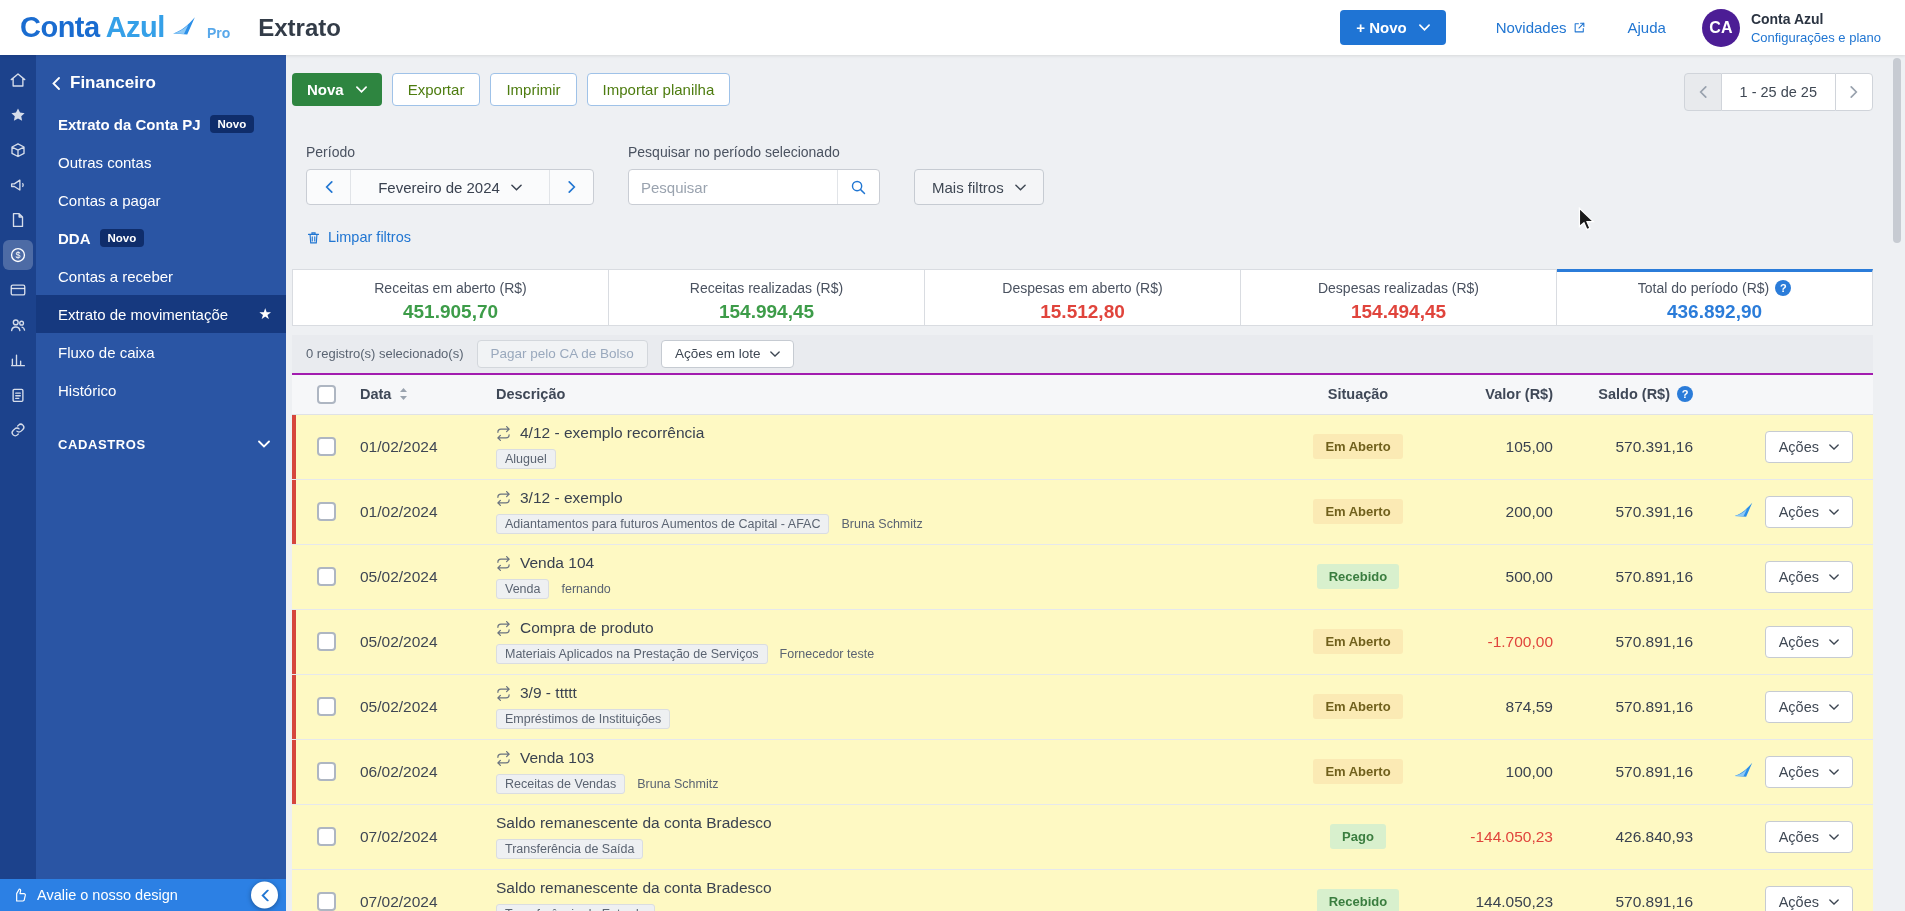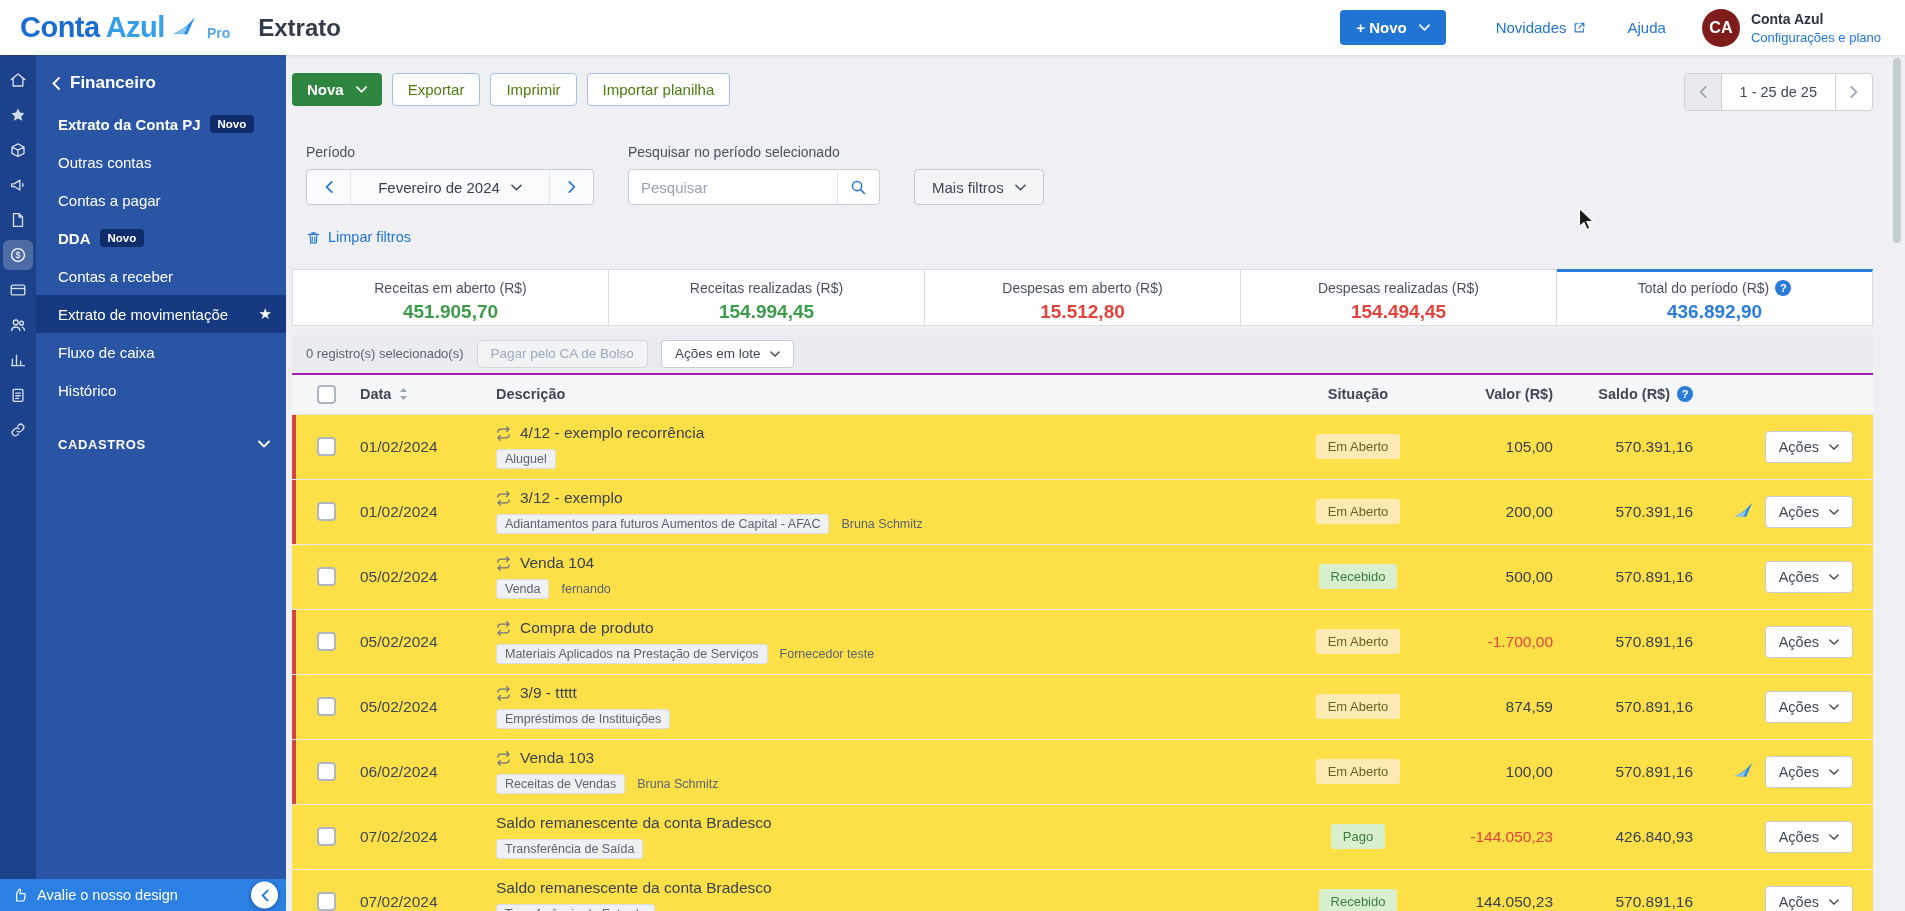--- a/index.html
+++ b/index.html
@@ -16,21 +16,21 @@
   .logo-azul  { font-size:29px; font-weight:700; color:#35a0e8; letter-spacing:-0.5px; }
   .logo-pro   { font-size:14px; font-weight:700; color:#58a8ea; margin-left:4px; margin-top:10px; }
   .page-title { font-size:24px; font-weight:700; color:#333c48; }
   .topbar-right { margin-left:auto; display:flex; align-items:center; }
   .btn-novo { background:#1f74d4; color:#fff; border:none; border-radius:4px; height:35px;
               padding:0 16px; font-size:15px; font-weight:700; display:flex; align-items:center; gap:12px; cursor:pointer;
               font-family:inherit; }
   .top-link { color:#2176d2; font-size:15px; display:flex; align-items:center; gap:6px; cursor:pointer; text-decoration:none; }
   .novidades { margin-left:50px; }
   .ajuda { margin-left:42px; }
-  .avatar { margin-left:36px; width:38px; height:38px; border-radius:50%; background:#7f1d1d; color:#fff;
+  .avatar { margin-left:36px; width:38px; height:38px; border-radius:50%; background:#4c1d95; color:#fff;
             font-size:16px; font-weight:700; display:flex; align-items:center; justify-content:center; cursor:pointer; }
   .account { margin-left:11px; display:flex; flex-direction:column; gap:3px; }
   .account-name { font-size:14px; font-weight:700; color:#2b3442; }
   .account-link { font-size:13px; color:#2176d2; cursor:pointer; }
 
   
   .layout { position:absolute; top:55px; left:0; width:1905px; height:856px; display:flex; }
 
   
   .iconstrip { width:36px; background:#1c428c; display:flex; flex-direction:column; align-items:center;
@@ -118,32 +118,32 @@
   .btn-small { background:#fff; border:1px solid #c6cbd2; border-radius:4px; height:28px; padding:0 13px;
                font-size:13.5px; color:#3f4854; display:flex; align-items:center; gap:10px; cursor:pointer; font-family:inherit; }
 
   
   .tgrid { display:grid; grid-template-columns:68px 118px 1fr 150px 120px 140px 180px; align-items:center; }
   .thead { background:#f6f7f9; height:40px; border-bottom:1px solid #dfe2e6; font-size:14.5px; font-weight:700; color:#3f4857; }
   .th-data { display:flex; align-items:center; gap:8px; }
   .th-right { text-align:right; }
   .th-saldo { display:flex; align-items:center; justify-content:flex-end; gap:7px; }
   .th-center { text-align:center; }
-  .trow { background:#fde047; height:65px; border-bottom:1px solid #e6e8ec; position:relative; }
+  .trow { background:#fef9c3; height:65px; border-bottom:1px solid #e6e8ec; position:relative; }
   .trow.overdue::before { content:""; position:absolute; left:0; top:0; bottom:0; width:4px; background:#d6453c; }
   .c-check { display:flex; justify-content:center; }
   .checkbox { width:19px; height:19px; border:2px solid #aeb6c2; border-radius:4px; background:#fff; cursor:pointer; display:inline-block; }
   .c-date { font-size:15.5px; color:#3f4754; }
   .c-desc { padding-left:18px; }
   .desc-title { display:flex; align-items:center; gap:9px; font-size:15.5px; color:#3a4250; margin-bottom:7px; }
   .rec-icon { width:15px; height:15px; color:#6a7380; }
   .desc-tags { display:flex; align-items:center; gap:12px; }
   .chip { background:#eef0f2; border:1px solid #dadde1; border-radius:3px; padding:2px 8px; font-size:12.5px; color:#5b6472; }
   .contact { font-size:12.5px; color:#5b6472; }
-  .c-status { display:flex; justify-content:center; }
+  .c-status { display:flex; justify-content:center;font-weight:bold; }
   .badge { border-radius:3px; padding:5px 12px; font-size:13px; white-space:nowrap; }
   .badge-open { background:#fbeab4; color:#70601c; }
   .badge-done { background:#d8f0cd; color:#3a7d3f; }
   .c-valor, .c-saldo { text-align:right; font-size:15.5px; color:#3a4250; }
   .neg { color:#e0443c; }
   .c-actions { display:flex; align-items:center; justify-content:flex-end; gap:11px; padding-right:20px; }
   .ca-mark { width:21px; height:21px; }
   .btn-acoes { background:#fff; border:1px solid #c6cbd2; border-radius:4px; height:32px; padding:0 13px;
                font-size:14.5px; color:#3f4854; display:flex; align-items:center; gap:10px; cursor:pointer; font-family:inherit; }
 

